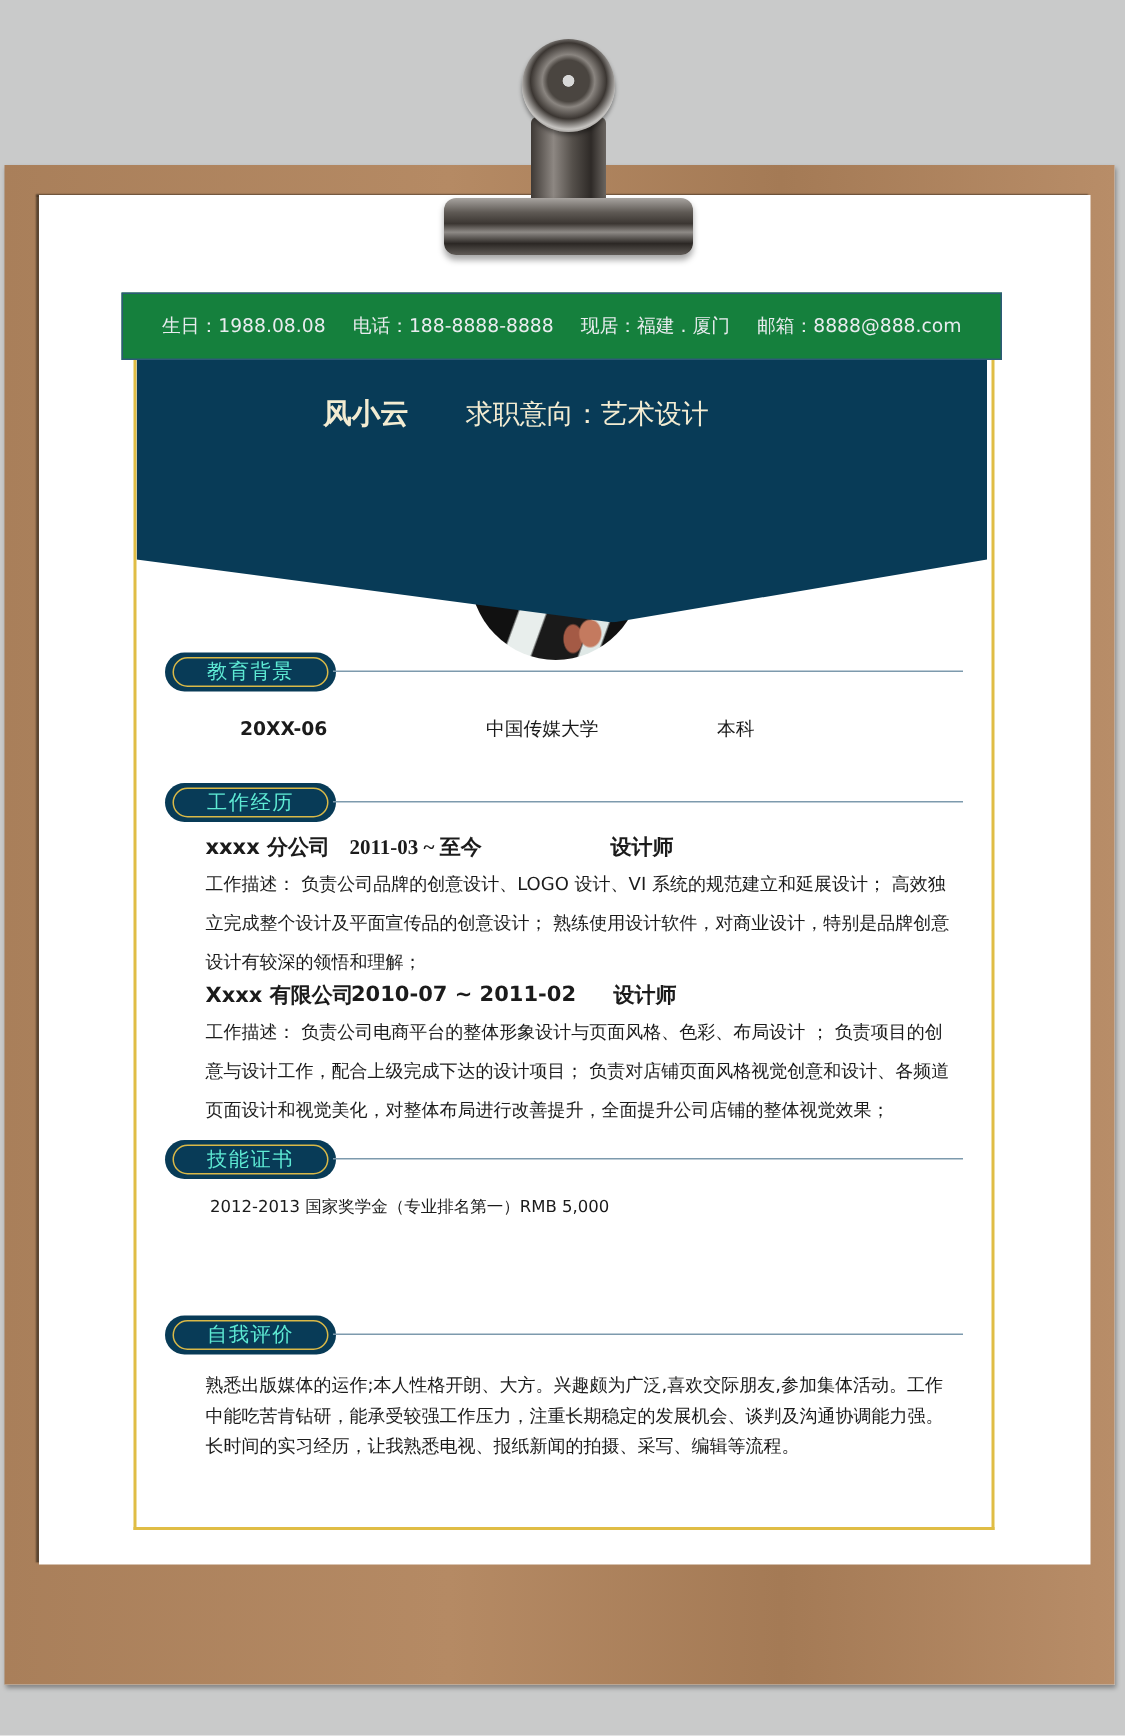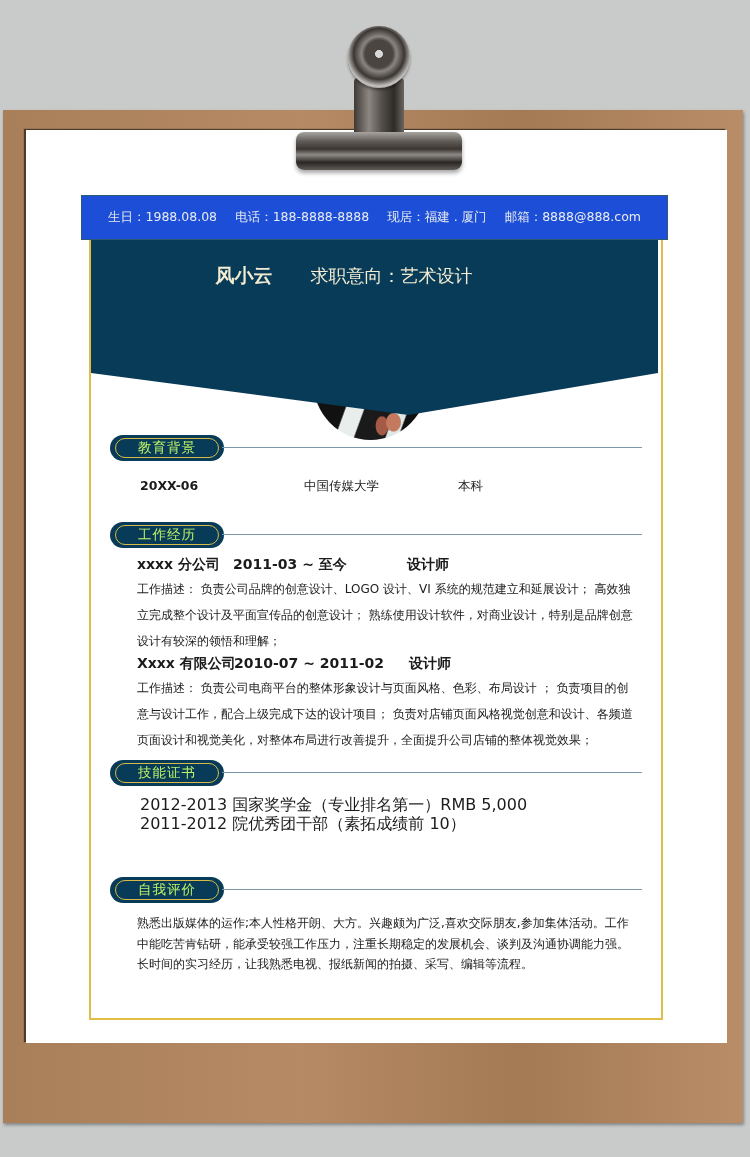--- a/index.html
+++ b/index.html
@@ -39,21 +39,21 @@
     .clip .jaw {
       position: absolute; left: 0; top: 106px; width: 166px; height: 38px;
       background: linear-gradient(180deg, #a8a4a0 0%, #5f5a55 25%, #3b3632 45%, #8e8a86 60%, #2b2724 80%, #605b57 100%);
       border-radius: 8px;
       box-shadow: 0 3px 4px rgba(0,0,0,0.35);
     }
     
     .info-bar {
       position: absolute; left: 81px; top: 195px;
       width: 587px; height: 45px;
-      background: #1d4ed8;
+      background: #15803d;
       border: 1px solid #2d5a76;
       display: flex; align-items: center; justify-content: space-between;
       padding: 0 26px 0 26px;
       color: #e9ecef; font-size: 12.5px;
       z-index: 3;
     }
     .frame {
       position: absolute; left: 89px; top: 240px;
       width: 574px; height: 780px;
       border: 2px solid #e0bd45;
@@ -93,38 +93,38 @@
     }
     .section-head .pill {
       position: absolute; left: 0; top: 0;
       width: 114px; height: 26px; border-radius: 13px;
       background: #083b57;
       padding: 3px 5px;
     }
     .section-head .pill .inner {
       width: 100%; height: 100%;
       border: 1px solid #d9b948; border-radius: 10px;
-      color: #bef264; font-size: 13.5px;
+      color: #5eead4; font-size: 13.5px;
       display: flex; align-items: center; justify-content: center;
       letter-spacing: 1px;
     }
     .section-head .line {
       position: absolute; left: 112px; right: 0; top: 12px;
       height: 1px; background: #7d9aad;
     }
     .edu-row {
       position: absolute; left: 140px; top: 478px; width: 500px;
       font-size: 12.5px; color: #1b1b1b; z-index: 5;
     }
-    .edu-row span { position: absolute; top: 0; white-space: nowrap; }
+    .edu-row span { position: absolute; top: 0; white-space: nowrap; margin-left: 20px; }
     .job { position: absolute; left: 137px; width: 500px; z-index: 5; color: #1b1b1b; }
     .job .head { position: relative; height: 18px; font-size: 14px; font-weight: bold; }
     .job .head span { position: absolute; top: 0; white-space: nowrap; }
     .job .desc { font-size: 12px; line-height: 26px; margin-top: 2px; }
-    .cert { position: absolute; left: 140px; top: 796px; z-index: 5; font-size: 16px; line-height: 18.5px; color: #1b1b1b; }
+    .cert { position: absolute; left: 140px; top: 796px; z-index: 5; font-size: 11px; line-height: 18.5px; color: #1b1b1b; }
     .self { position: absolute; left: 137px; top: 913px; width: 498px; z-index: 5; font-size: 12px; line-height: 20.5px; color: #1b1b1b; }
   </style>
 </head>
 <body>
 
 <div class="board"></div>
 <div class="paper"></div>
 
 <div class="clip">
   <div class="neck"></div>
@@ -166,21 +166,21 @@
 <div class="section-head" style="top:522px;">
   <div class="pill">
     <div class="inner">工作经历</div>
   </div>
   <div class="line"></div>
 </div>
 
 <div class="job" style="top:556px;">
   <div class="head">
     <span style="left:0;">xxxx 分公司</span>
-    <span style="left:96px;">2011-03  ~  至今</span>
+    <span style="left:96px;font-family:Liberation Serif, serif;">2011-03  ~  至今</span>
     <span style="left:270px;">设计师</span>
   </div>
   <div class="desc">工作描述：  负责公司品牌的创意设计、LOGO 设计、VI 系统的规范建立和延展设计；  高效独立完成整个设计及平面宣传品的创意设计；  熟练使用设计软件，对商业设计，特别是品牌创意设计有较深的领悟和理解；</div>
 </div>
 
 <div class="job" style="top:655px;">
   <div class="head">
     <span style="left:0;">Xxxx 有限公司</span>
     <span style="left:97px;">2010-07  ~  2011-02</span>
     <span style="left:272px;">设计师</span>
@@ -189,21 +189,20 @@
 </div>
 
 <div class="section-head" style="top:760px;">
   <div class="pill">
     <div class="inner">技能证书</div>
   </div>
   <div class="line"></div>
 </div>
 <div class="cert">
   <div>2012-2013 国家奖学金（专业排名第一）RMB 5,000</div>
-  <div>2011-2012 院优秀团干部（素拓成绩前 10）</div>
 </div>
 
 <div class="section-head" style="top:877px;">
   <div class="pill">
     <div class="inner">自我评价</div>
   </div>
   <div class="line"></div>
 </div>
 <div class="self">熟悉出版媒体的运作;本人性格开朗、大方。兴趣颇为广泛,喜欢交际朋友,参加集体活动。工作中能吃苦肯钻研，能承受较强工作压力，注重长期稳定的发展机会、谈判及沟通协调能力强。长时间的实习经历，让我熟悉电视、报纸新闻的拍摄、采写、编辑等流程。</div>
 

